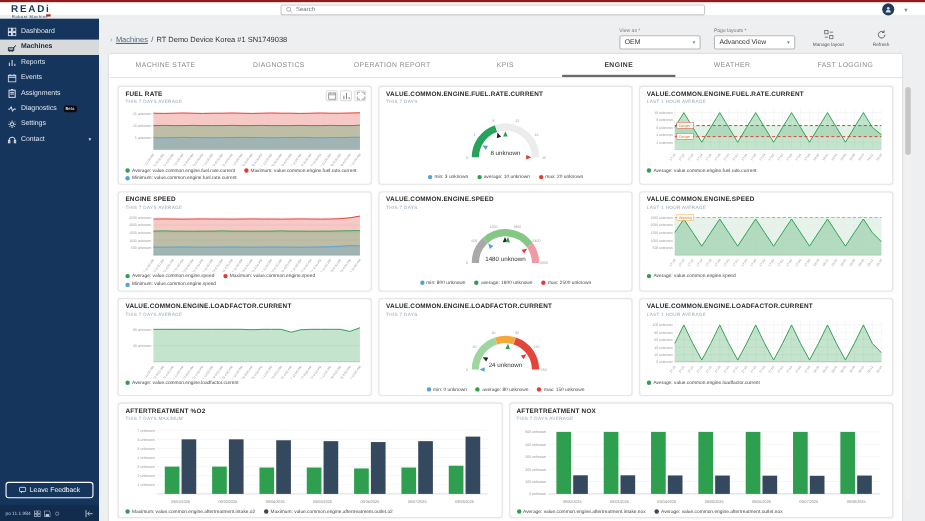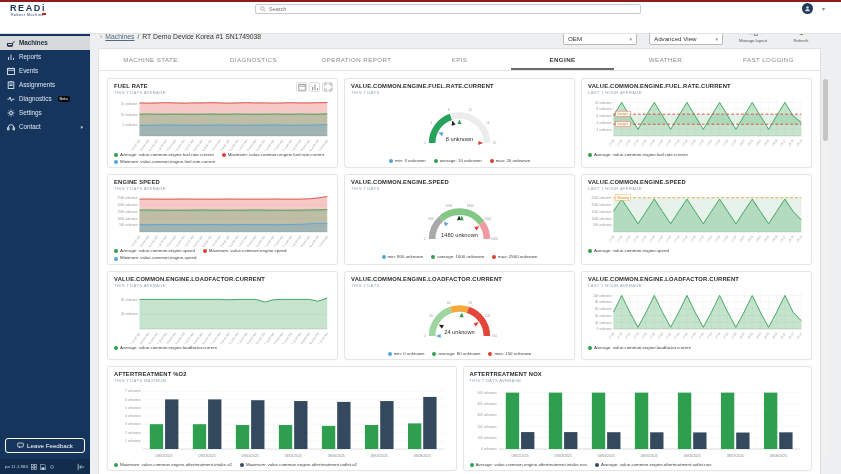--- a/index.html
+++ b/index.html
@@ -1,20 +1,20 @@
 <!DOCTYPE html>
 <html><head>
 <meta charset="utf-8">
 <style>
   *{box-sizing:border-box;margin:0;padding:0}
   html,body{width:841px;height:474px;overflow:hidden}
   body{font-family:"Liberation Sans",sans-serif;background:#edeff1;position:relative}
   
   .topstrip{position:absolute;top:0;left:0;right:0;height:2px;background:#8e1c1c;z-index:9}
-  .topbar{position:absolute;top:0;left:0;right:0;height:34px;background:#fff;border-bottom:1px solid #e3e3e3;z-index:5}
+  .topbar{position:absolute;top:0;left:0;right:0;height:15px;background:#fff;border-bottom:1px solid #e3e3e3;z-index:5}
   .logo{position:absolute;left:10px;top:4px;line-height:1}
   .logo-main{font-size:9px;font-weight:bold;color:#16355c;letter-spacing:1.6px;position:relative}
   .logo-main i{font-style:normal;border-bottom:2px solid #c02222}
   .logo-sub{font-size:3.6px;color:#16355c;letter-spacing:.5px;margin-top:1px;padding-left:1px}
   .search{position:absolute;left:255px;top:4px;width:386px;height:10px;border:1px solid #c9c9c9;border-radius:2px;background:#fff;display:flex;align-items:center;padding:0 4px;gap:3px}
   .search input{border:none;outline:none;font-size:5.5px;flex:1;color:#444;background:transparent}
   .avatar{position:absolute;right:28px;top:3px;width:11px;height:11px;border-radius:50%;background:#22395a;display:flex;align-items:center;justify-content:center}
   .avchev{position:absolute;right:16px;top:5px;font-size:6px;color:#8a8a8a}
   
   .sidebar{position:absolute;left:0;top:17px;bottom:0;width:90px;background:#16355c;color:#dfe7f0;z-index:4}

